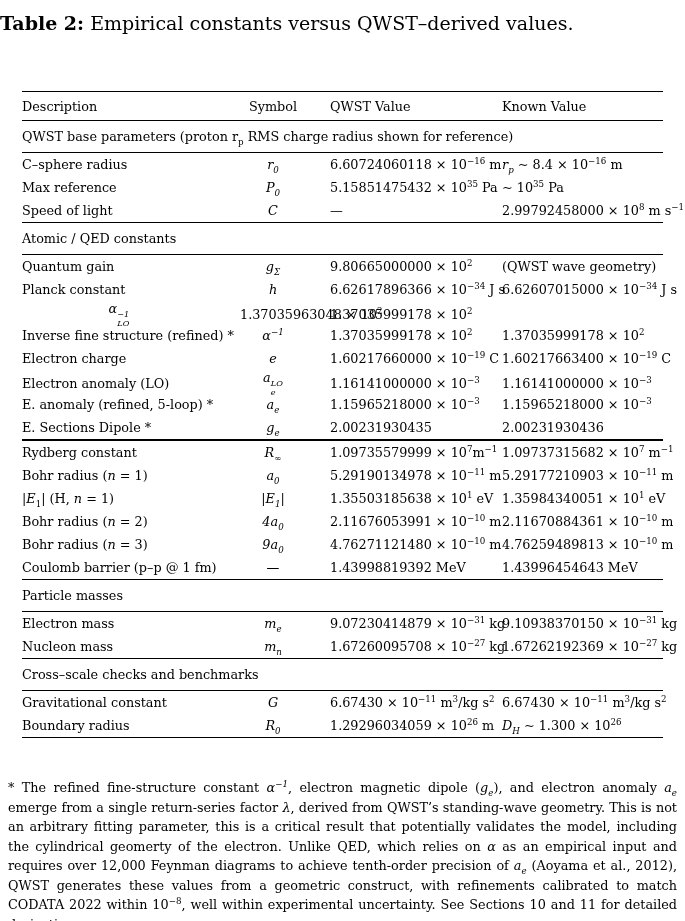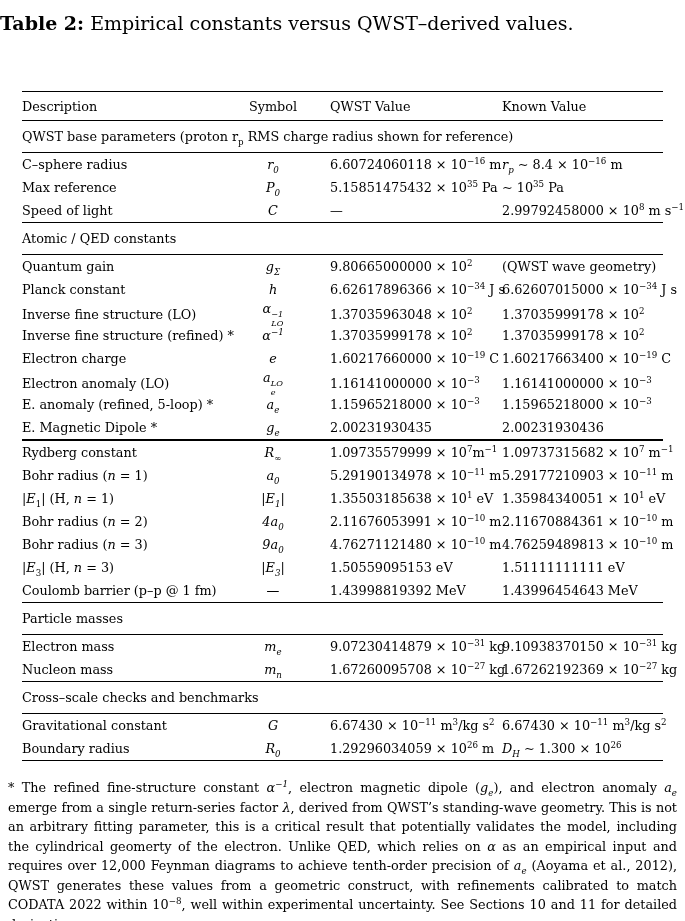--- a/index.html
+++ b/index.html
@@ -89,21 +89,20 @@
           <div class="cell val">9.80665000000 × 10<sup>2</sup></div>
           <div class="cell val">(QWST wave geometry)</div>
         </div>
         <div class="trow">
           <div class="cell desc">Planck constant</div>
           <div class="cell sym">h</div>
           <div class="cell val">6.62617896366 × 10<sup>−34</sup> J s</div>
           <div class="cell val">6.62607015000 × 10<sup>−34</sup> J s</div>
         </div>
         <div class="trow">
-          <div class="cell desc">Inverse fine structure (LO)</div>
           <div class="cell sym">α<span class="stk">
               <span>−1</span>
               <span>LO</span>
             </span></div>
           <div class="cell val">1.37035963048 × 10<sup>2</sup></div>
           <div class="cell val">1.37035999178 × 10<sup>2</sup></div>
         </div>
         <div class="trow">
           <div class="cell desc">Inverse fine structure (refined) *</div>
           <div class="cell sym">α<sup>−1</sup></div>
@@ -125,21 +124,21 @@
           <div class="cell val">1.16141000000 × 10<sup>−3</sup></div>
           <div class="cell val">1.16141000000 × 10<sup>−3</sup></div>
         </div>
         <div class="trow">
           <div class="cell desc">E. anomaly (refined, 5-loop) *</div>
           <div class="cell sym">a<sub>e</sub></div>
           <div class="cell val">1.15965218000 × 10<sup>−3</sup></div>
           <div class="cell val">1.15965218000 × 10<sup>−3</sup></div>
         </div>
         <div class="trow">
-          <div class="cell desc">E. Magnetic Dipole *</div>
+          <div class="cell desc">E. Sections Dipole *</div>
           <div class="cell sym">g<sub>e</sub></div>
           <div class="cell val">2.00231930435</div>
           <div class="cell val">2.00231930436</div>
         </div>
         <div class="rule"></div>
         <div class="rule"></div>
         <div class="trow">
           <div class="cell desc">Rydberg constant</div>
           <div class="cell sym">R<sub>∞</sub></div>
           <div class="cell val">1.09735579999 × 10<sup>7</sup>m<sup>−1</sup></div>
@@ -163,26 +162,20 @@
           <div class="cell val">2.11676053991 × 10<sup>−10</sup> m</div>
           <div class="cell val">2.11670884361 × 10<sup>−10</sup> m</div>
         </div>
         <div class="trow">
           <div class="cell desc">Bohr radius (<i>n</i> = 3)</div>
           <div class="cell sym">9a<sub>0</sub></div>
           <div class="cell val">4.76271121480 × 10<sup>−10</sup> m</div>
           <div class="cell val">4.76259489813 × 10<sup>−10</sup> m</div>
         </div>
         <div class="trow">
-          <div class="cell desc">|<i>E</i><sub>3</sub>| (H, <i>n</i> = 3)</div>
-          <div class="cell sym">|E<sub>3</sub>|</div>
-          <div class="cell val">1.50559095153 eV</div>
-          <div class="cell val">1.51111111111 eV</div>
-        </div>
-        <div class="trow">
           <div class="cell desc">Coulomb barrier (p–p @ 1 fm)</div>
           <div class="cell sym">—</div>
           <div class="cell val">1.43998819392 MeV</div>
           <div class="cell val">1.43996454643 MeV</div>
         </div>
         <div class="rule"></div>
         <div class="section-header">Particle masses</div>
         <div class="rule"></div>
         <div class="trow">
           <div class="cell desc">Electron mass</div>

